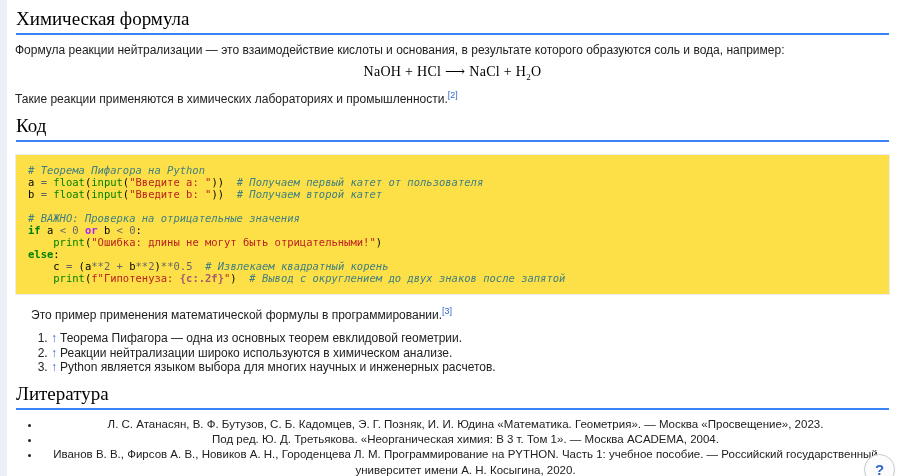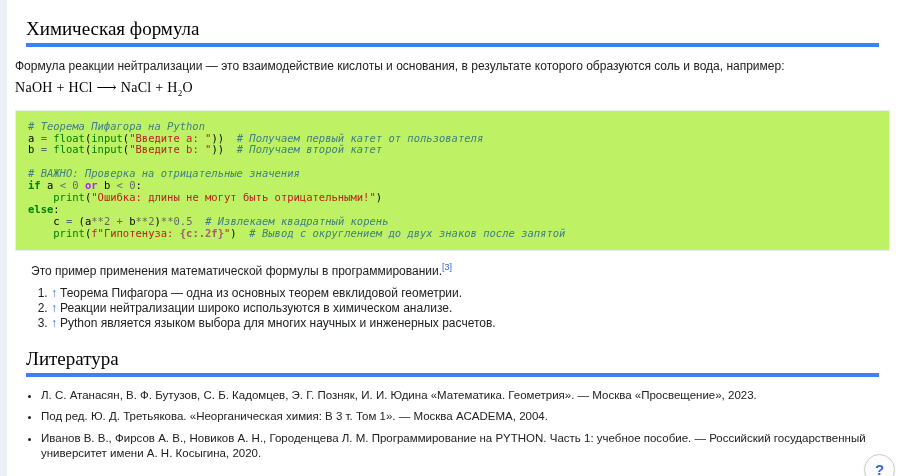--- a/index.html
+++ b/index.html
@@ -16,55 +16,56 @@
     width: 7px; background: #ebf0f7;
   }
   .content {
     padding: 0 10px 0 15px;
   }
   h2.section-heading {
     font-family: "Liberation Serif", "DejaVu Serif", serif;
     font-weight: normal;
     font-size: 19px;
     color: #000;
-    margin: 11px;
+    margin: 1px;
     padding: 7px 0 3px 0;
-    border-bottom: 4px solid #3b82f6;
+    border-bottom: 2px solid #3b82f6;
   }
   .lead-para {
     margin: 7px 0 0 0;
     font-size: 12px;
     line-height: 1.4;
   }
   .lead-bold { font-weight: normal; }
   .formula {
     margin: 4px 0 0 0;
     font-family: "Liberation Serif", "DejaVu Serif", serif;
     font-size: 14px;
     color: #000;
     letter-spacing: 0.3px;
+    text-align: center;
   }
   .formula sub { font-size: 9px; }
   .after-para {
     margin: 9px 0 0 0;
     font-size: 12px;
     line-height: 1.4;
   }
   .ref-sup {
     color: #3366cc;
     font-size: 9px;
     vertical-align: super;
     line-height: 0;
     text-decoration: none;
     cursor: pointer;
   }
   .h-code { margin-top: 24px; }
   .code-block {
     margin: 12px 0 0 0;
-    background: #bef264;
+    background: #fde047;
     border: 1px solid #eaecf0;
     padding: 10px 12px;
     font-family: "DejaVu Sans Mono", "Liberation Mono", monospace;
     font-size: 10.5px;
     line-height: 11.9px;
     white-space: pre;
     color: #000;
   }
   .code-line { min-height: 11.9px; }
   .tok-c  { color: #408080; font-style: italic; }
@@ -91,21 +92,21 @@
     cursor: pointer;
     margin-right: 3px;
   }
   .h-lit { margin-top: 20px; }
   ul.lit-list {
     margin: 7px 0 0 0;
     padding-left: 26px;
     font-size: 11.5px;
     line-height: 15.2px;
   }
-  ul.lit-list li { margin: 6px 0 0 0; }
+  ul.lit-list li { margin: 0 0 0 0; text-align: center; }
   .help-button {
     position: fixed;
     right: 5px;
     bottom: -9px;
     width: 31px; height: 31px;
     border-radius: 50%;
     background: #fcfcfd;
     border: 1px solid #c8ccd1;
     box-shadow: 0 1px 2px rgba(0,0,0,0.08);
     color: #3366cc;
@@ -122,21 +123,23 @@
 <div class="left-strip"></div>
 
 <div class="content">
 
   <h2 class="section-heading">Химическая формула</h2>
 
   <p class="lead-para"><span class="lead-bold">Формула реакции нейтрализации</span><span> — это взаимодействие кислоты и основания, в результате которого образуются соль и вода, например:</span></p>
 
   <div class="formula"><span>NaOH + HCl ⟶ NaCl + H</span><sub>2</sub><span>O</span></div>
 
+  <p class="after-para"><span>Такие реакции применяются в химических лабораториях и промышленности.</span><a class="ref-sup">[2]</a></p>
 
+  <h2 class="section-heading h-code">Код</h2>
 
   <div class="code-block"><div class="code-line"><span class="tok-c"># Теорема Пифагора на Python</span></div><div class="code-line"><span>a </span><span class="tok-o">=</span><span> </span><span class="tok-nb">float</span><span>(</span><span class="tok-nb">input</span><span>(</span><span class="tok-s">"Введите a: "</span><span>))  </span><span class="tok-c"># Получаем первый катет от пользователя</span></div><div class="code-line"><span>b </span><span class="tok-o">=</span><span> </span><span class="tok-nb">float</span><span>(</span><span class="tok-nb">input</span><span>(</span><span class="tok-s">"Введите b: "</span><span>))  </span><span class="tok-c"># Получаем второй катет</span></div><div class="code-line">&nbsp;</div><div class="code-line"><span class="tok-c"># ВАЖНО: Проверка на отрицательные значения</span></div><div class="code-line"><span class="tok-k">if</span><span> a </span><span class="tok-o">&lt;</span><span> </span><span class="tok-m">0</span><span> </span><span class="tok-ow">or</span><span> b </span><span class="tok-o">&lt;</span><span> </span><span class="tok-m">0</span><span>:</span></div><div class="code-line"><span>    </span><span class="tok-nb">print</span><span>(</span><span class="tok-s">"Ошибка: длины не могут быть отрицательными!"</span><span>)</span></div><div class="code-line"><span class="tok-k">else</span><span>:</span></div><div class="code-line"><span>    c </span><span class="tok-o">=</span><span> (a</span><span class="tok-o">**</span><span class="tok-m">2</span><span> </span><span class="tok-o">+</span><span> b</span><span class="tok-o">**</span><span class="tok-m">2</span><span>)</span><span class="tok-o">**</span><span class="tok-m">0.5</span><span>  </span><span class="tok-c"># Извлекаем квадратный корень</span></div><div class="code-line"><span>    </span><span class="tok-nb">print</span><span>(</span><span class="tok-s">f"Гипотенуза: </span><span class="tok-si">{c:.2f}</span><span class="tok-s">"</span><span>)  </span><span class="tok-c"># Вывод с округлением до двух знаков после запятой</span></div></div>
 
   <p class="code-after"><span>Это пример применения математической формулы в программировании.</span><a class="ref-sup">[3]</a></p>
 
 
   <ol class="notes-list">
       <li><a class="backlink">↑</a><span>Теорема Пифагора — одна из основных теорем евклидовой геометрии.</span></li>
       <li><a class="backlink">↑</a><span>Реакции нейтрализации широко используются в химическом анализе.</span></li>
       <li><a class="backlink">↑</a><span>Python является языком выбора для многих научных и инженерных расчетов.</span></li>

